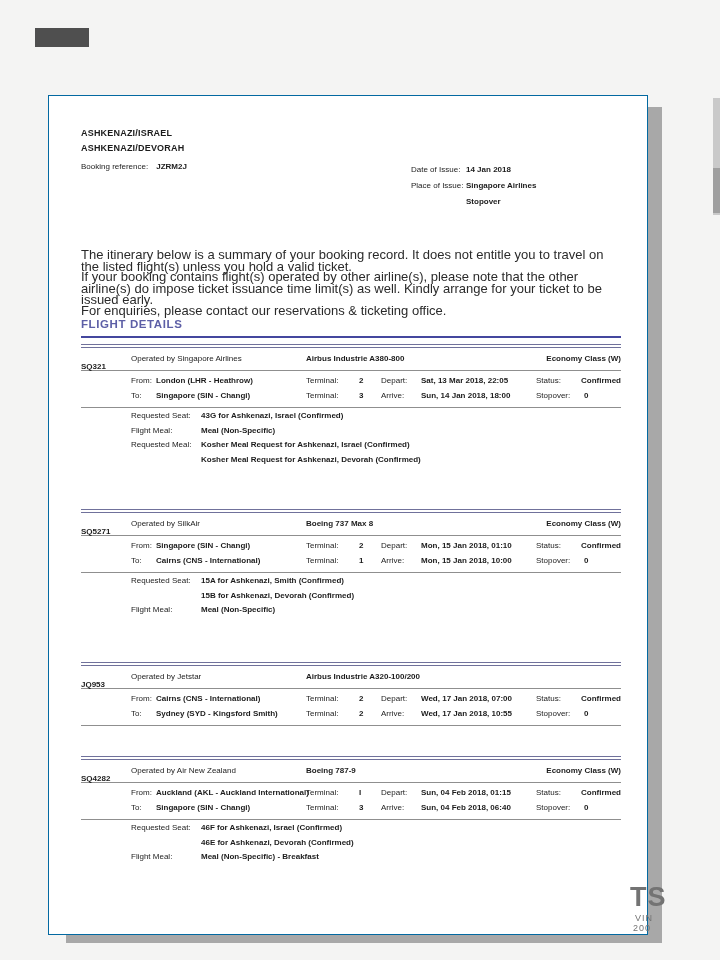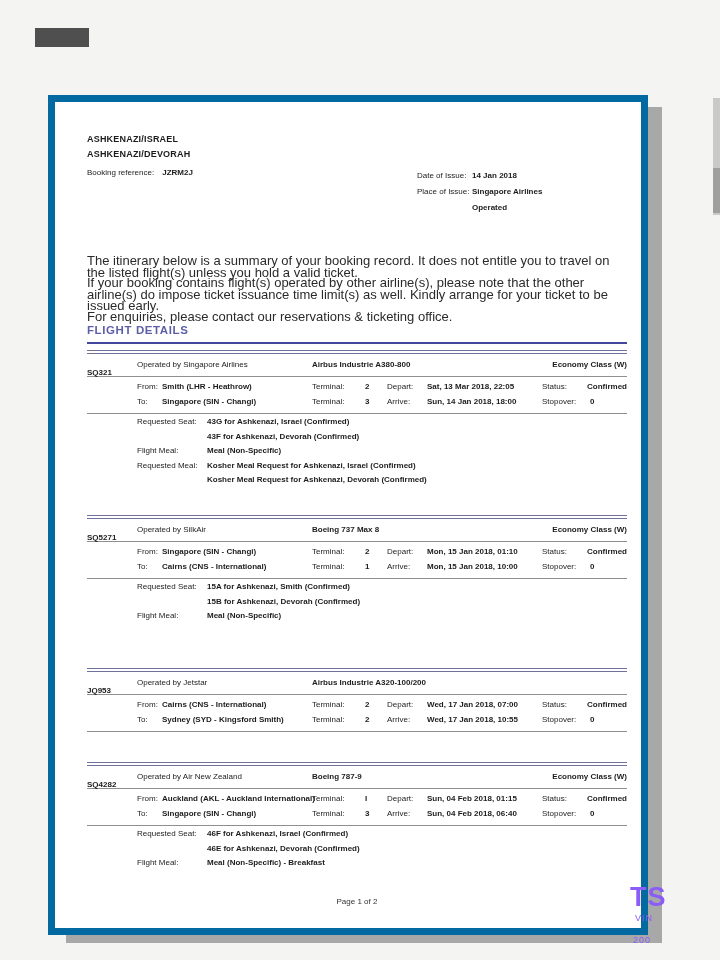--- a/index.html
+++ b/index.html
@@ -10,21 +10,21 @@
     font-family:"Liberation Sans", sans-serif;
     color:#1c1c1c;
   }
   .corner-box { position:absolute; left:35px; top:28px; width:54px; height:19px; background:#4f4f4f; }
   .edge-strip  { position:absolute; right:0; top:98px; width:7px; height:117px; background:#cscsc;}
   .edge-strip  { background:#c9c9c9; }
   .edge-strip-dark { position:absolute; right:0; top:168px; width:7px; height:45px; background:#9f9f9f; }
 
   .page {
     position:absolute; left:48px; top:95px; width:600px; height:840px;
-    background:#ffffff; border:7px solid #0369a1;
+    background:#ffffff; border:1px solid #0369a1;
     box-shadow:16px 10px 0 -2px #a8a8a8;
   }
 
   .names { position:absolute; left:32px; top:30px; font-size:9px; font-weight:bold; line-height:15px; letter-spacing:.2px; }
   .bookref { position:absolute; left:32px; top:66px; font-size:8px; }
   .bookref .lab { display:inline-block; width:73px; }
   .bookref .val { font-weight:bold; }
 
   .issue { position:absolute; left:362px; top:66px; font-size:8px; line-height:16px; }
   .issue .row { display:flex; }
@@ -61,24 +61,24 @@
   .sval { right:0; font-weight:bold; }
   .stval{ left:503px; font-weight:bold; }
 
   .details { margin-top:0; }
   .drow { position:relative; height:14.5px; }
   .drow .dlabel { position:absolute; left:50px; white-space:nowrap; }
   .drow .dvalue { position:absolute; left:120px; font-weight:bold; white-space:nowrap; }
 
   .footer { position:absolute; left:32px; top:795px; width:540px; text-align:center; font-size:8px; color:#333; }
 
-  .watermark { position:absolute; left:630px; top:884px; color:#8b5cf6; line-height:1; }
+  .watermark { position:absolute; left:630px; top:884px; color:#737373; line-height:1; }
   .wm1 { font-size:27px; font-weight:bold; letter-spacing:1px; }
   .wm2 { font-size:9px; margin-top:3px; margin-left:5px; letter-spacing:1px; }
-  .wm3 { font-size:9px; margin-top:13px; margin-left:3px; letter-spacing:1px; }
+  .wm3 { font-size:9px; margin-top:1px; margin-left:3px; letter-spacing:1px; }
 </style>
 </head>
 <body>
 
 <div class="corner-box"></div>
 <div class="edge-strip"></div>
 <div class="edge-strip-dark"></div>
 
 <div class="page">
 
@@ -96,21 +96,21 @@
     <div class="row">
       <span class="lab">Date of Issue:</span>
       <span class="val">14 Jan 2018</span>
     </div>
     <div class="row">
       <span class="lab">Place of Issue:</span>
       <span class="val">Singapore Airlines</span>
     </div>
     <div class="row">
       <span class="lab"></span>
-      <span class="val">Operated</span>
+      <span class="val">Stopover</span>
     </div>
   </div>
 
   <p class="notice n1">The itinerary below is a summary of your booking record. It does not entitle you to travel on the listed flight(s) unless you hold a valid ticket.</p>
   <p class="notice n2">If your booking contains flight(s) operated by other airline(s), please note that the other airline(s) do impose ticket issuance time limit(s) as well. Kindly arrange for your ticket to be issued early.</p>
   <p class="notice n3">For enquiries, please contact our reservations &amp; ticketing office.</p>
 
   <div class="section-title">FLIGHT DETAILS</div>
   <div class="section-rule"></div>
 
@@ -118,21 +118,21 @@
     <div class="sep"></div>
     <div class="hrow">
       <span class="fno">SQ321</span>
       <span class="op">Operated by Singapore Airlines</span>
       <span class="ac">Airbus Industrie A380-800</span>
       <span class="cls">Economy Class (W)</span>
     </div>
     <div class="hline"></div>
     <div class="frow">
       <span class="lab0">From:</span>
-      <span class="loc">Smith (LHR - Heathrow)</span>
+      <span class="loc">London (LHR - Heathrow)</span>
       <span class="tlab">Terminal:</span>
       <span class="tval">2</span>
       <span class="dlab">Depart:</span>
       <span class="dval">Sat, 13 Mar 2018, 22:05</span>
       <span class="slab">Status:</span>
       <span class="sval">Confirmed</span>
     </div>
     <div class="frow">
       <span class="lab0">To:</span>
       <span class="loc">Singapore (SIN - Changi)</span>
@@ -141,23 +141,20 @@
       <span class="dlab">Arrive:</span>
       <span class="dval">Sun, 14 Jan 2018, 18:00</span>
       <span class="slab">Stopover:</span>
       <span class="stval">0</span>
     </div>
     <div class="hline"></div>
     <div class="details">
       <div class="drow">
         <span class="dlabel">Requested Seat:</span>
         <span class="dvalue">43G for Ashkenazi, Israel (Confirmed)</span>
-      </div>
-      <div class="drow">
-        <span class="dvalue">43F for Ashkenazi, Devorah (Confirmed)</span>
       </div>
       <div class="drow">
         <span class="dlabel">Flight Meal:</span>
         <span class="dvalue">Meal (Non-Specific)</span>
       </div>
       <div class="drow">
         <span class="dlabel">Requested Meal:</span>
         <span class="dvalue">Kosher Meal Request for Ashkenazi, Israel (Confirmed)</span>
       </div>
       <div class="drow">
@@ -281,20 +278,19 @@
       <div class="drow">
         <span class="dvalue">46E for Ashkenazi, Devorah (Confirmed)</span>
       </div>
       <div class="drow">
         <span class="dlabel">Flight Meal:</span>
         <span class="dvalue">Meal (Non-Specific) - Breakfast</span>
       </div>
     </div>
   </section>
 
-  <div class="footer">Page 1 of 2</div>
 </div>
 
 <div class="watermark">
   <div class="wm1">TS</div>
   <div class="wm2">VIN</div>
   <div class="wm3">200</div>
 </div>
 
 </body></html>

